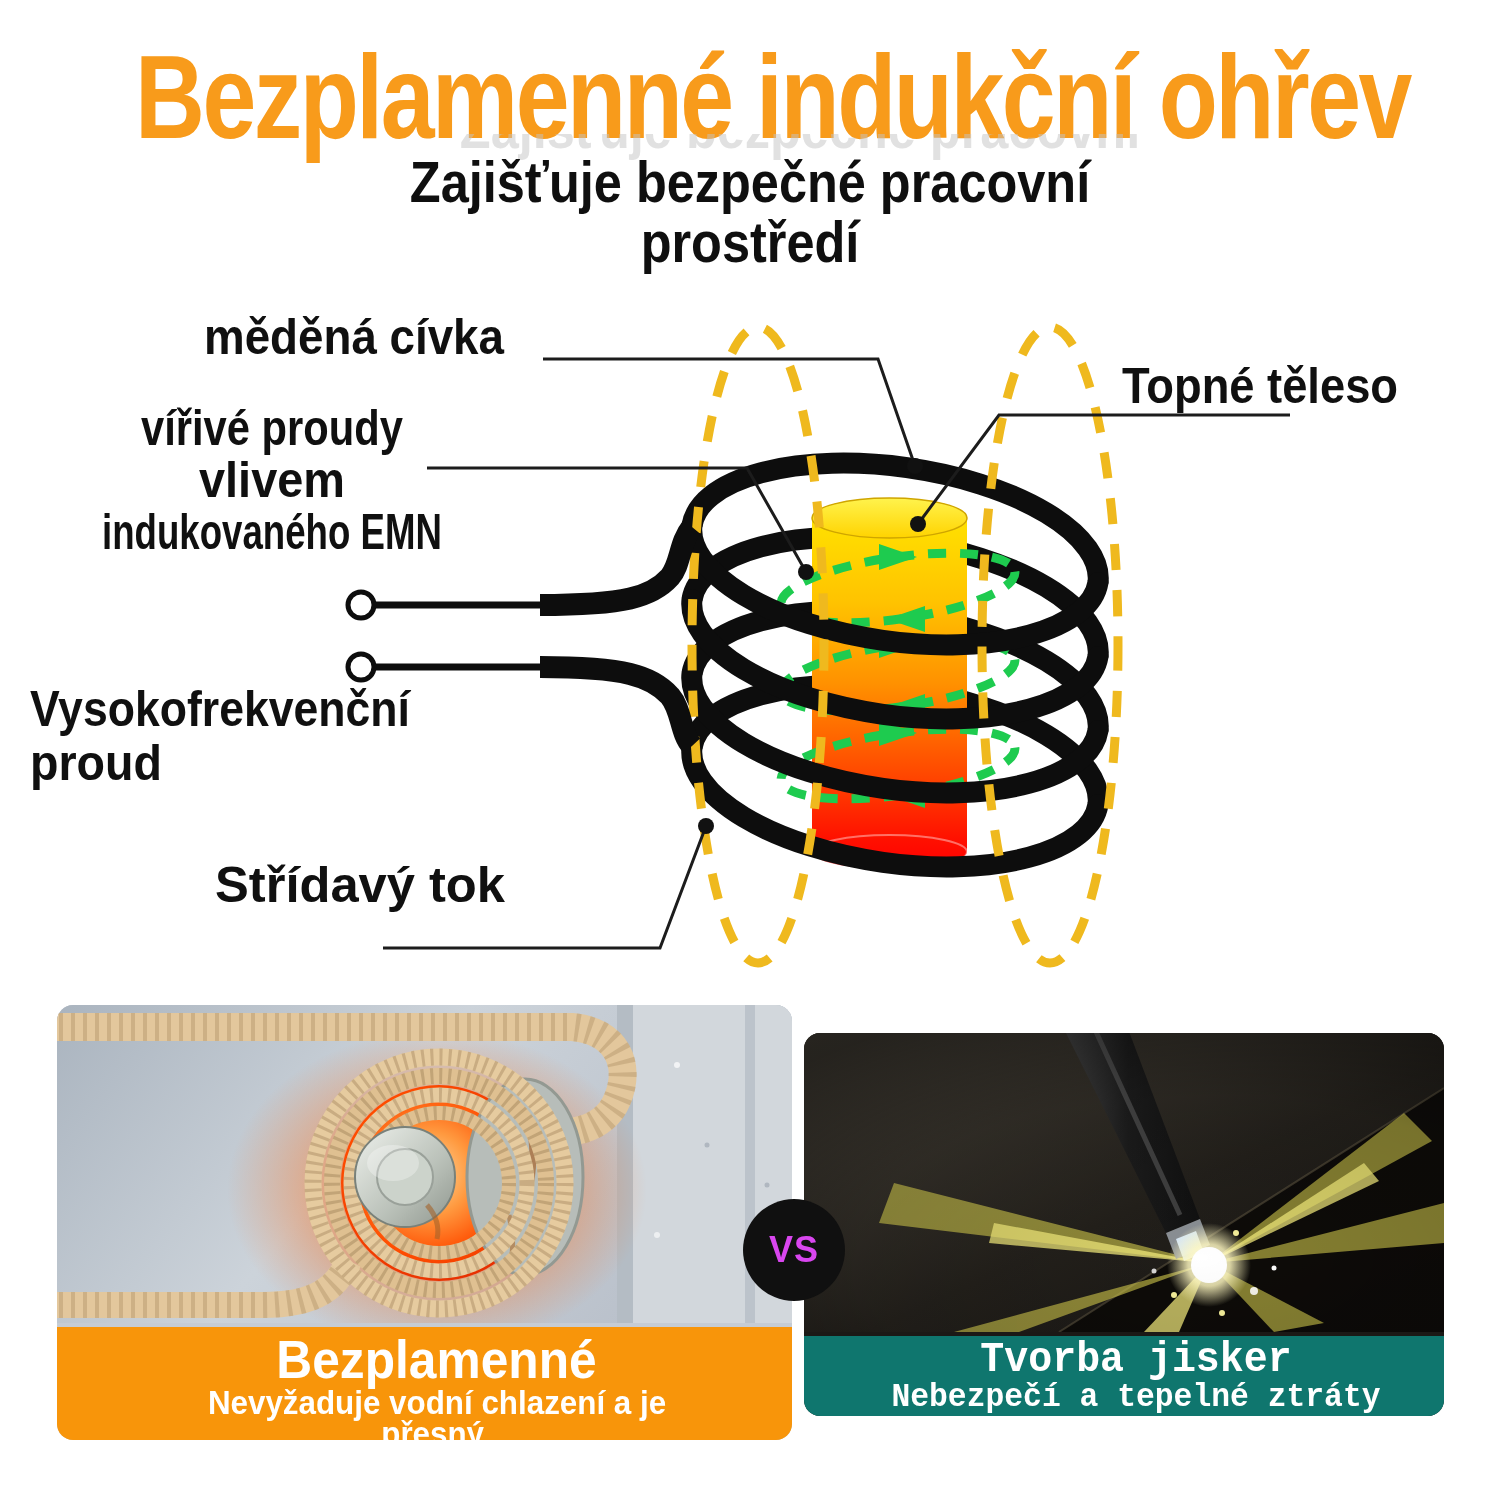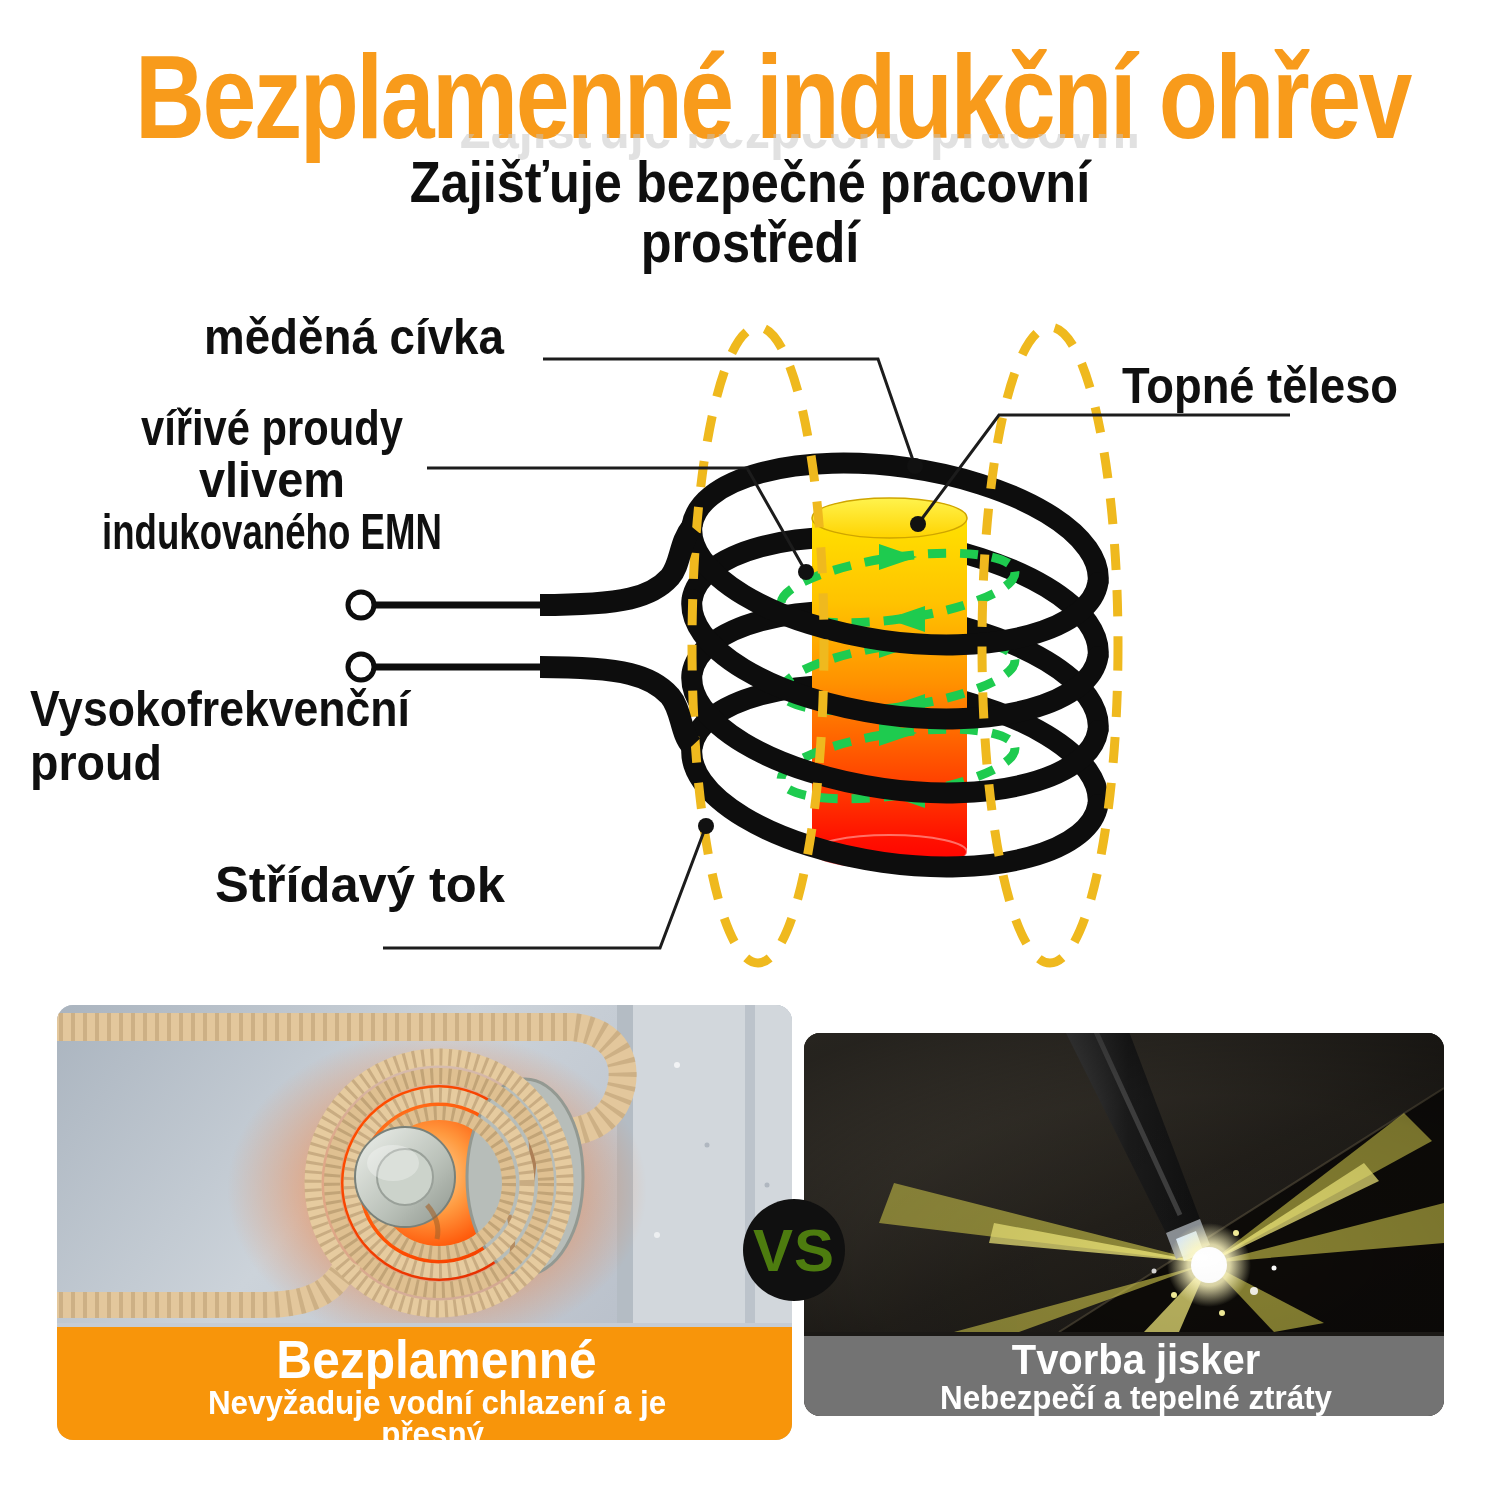--- a/index.html
+++ b/index.html
@@ -18,28 +18,28 @@
          transform:scaleX(.87);}
   
   .diagram{position:absolute;left:0;top:0;width:1500px;height:1500px;}
   .lbl{font-family:"Liberation Sans",sans-serif;font-weight:bold;font-size:50px;fill:#101010;}
   
   .card{position:absolute;overflow:hidden;border-radius:16px;}
   .card-left{left:57px;top:1005px;width:735px;height:435px;background:#c6ccd4;}
   .card-right{left:804px;top:1033px;width:640px;height:383px;background:#1b1916;}
   .bar{width:100%;text-align:center;color:#fff;overflow:hidden;padding-left:12px;}
   .bar-orange{height:117px;background:#F8950A;}
-  .bar-gray{height:84px;background:#737373;}
+  .bar-gray{height:84px;background:#0f766e;font-family:Liberation Mono, monospace;}
   .bar-h1{font-size:54px;font-weight:bold;line-height:52px;padding-top:6px;transform:scaleX(.92);}
   .bar-sub1{width:560px;margin:2px auto 0;font-size:33px;font-weight:bold;line-height:31px;transform:scaleX(.95);}
   .bar-h2{font-size:42px;font-weight:bold;line-height:42px;padding-top:3px;transform:scaleX(.95);}
   .bar-sub2{font-size:33px;font-weight:bold;line-height:34px;transform:scaleX(.95);}
   .vs-badge{position:absolute;left:743px;top:1199px;width:102px;height:102px;border-radius:50%;
-         background:#101010;color:#4d7c0f;display:flex;align-items:center;justify-content:center;
-         font-size:60px;font-weight:bold;z-index:6;letter-spacing:1px;}
+         background:#101010;color:#d946ef;display:flex;align-items:center;justify-content:center;
+         font-size:36px;font-weight:bold;z-index:6;letter-spacing:1px;}
 </style>
 </head>
 <body>
 
 <div class="stage">
 
   <div class="title">Bezplamenné indukční ohřev</div>
   <div class="ghost">
     <span>Zajišťuje bezpečné pracovní</span>
   </div>

